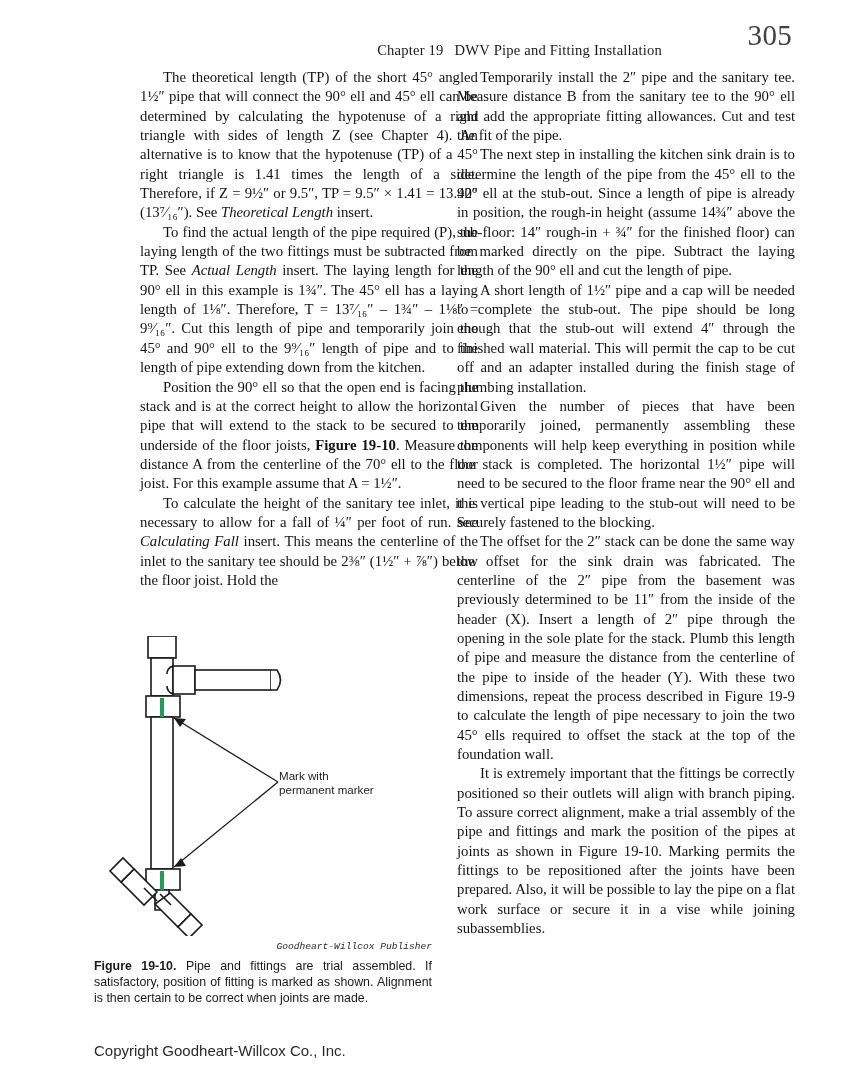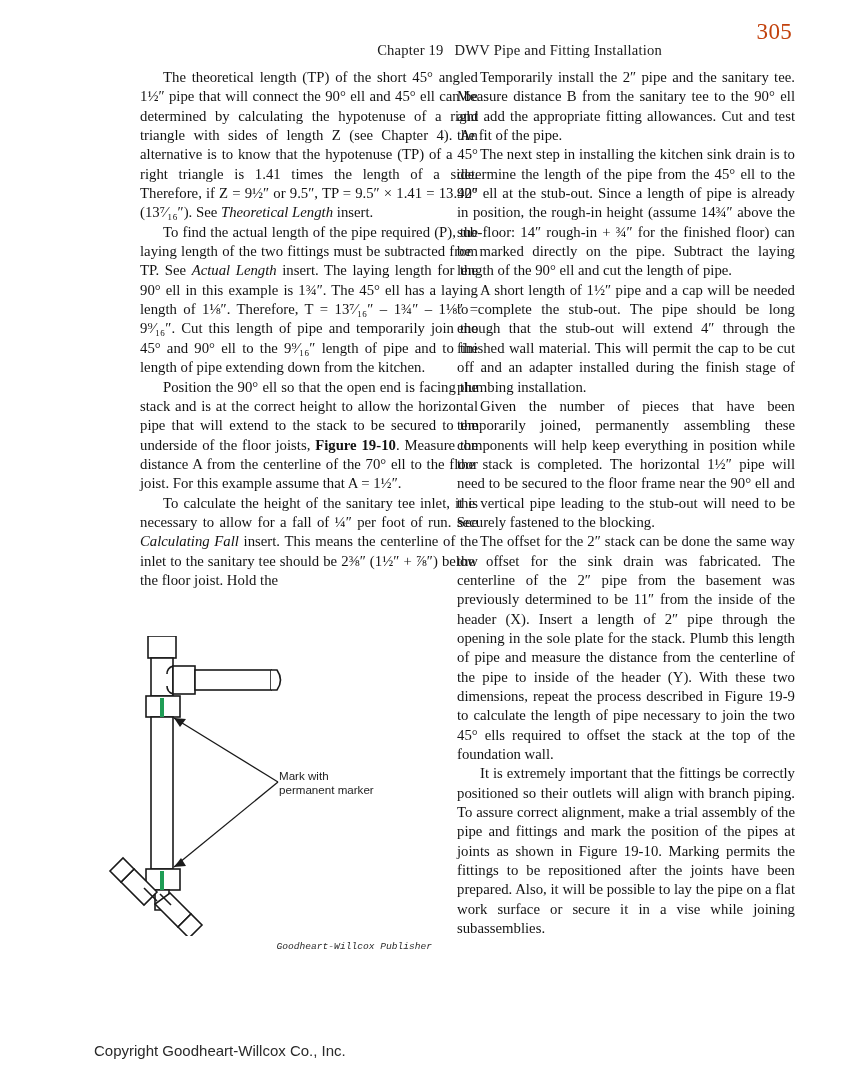--- a/index.html
+++ b/index.html
@@ -33,22 +33,22 @@
     font-size: 14.6px;
     letter-spacing: .2px;
     white-space: nowrap;
     color: #1a1a1a;
   }
   .rh-chapter .rh-sep { display: inline-block; width: 11px; }
   .rh-page-number {
     position: absolute;
     right: 0;
     top: -7px;
-    font-size: 23px;
-    color: #c2410c;
+    font-size: 29px;
+    color: #404040;
     letter-spacing: .3px;
   }
 
   
   .col {
     position: absolute;
     top: 68px;
     width: 338px;
     font-size: 14.75px;
     line-height: 19.35px;
@@ -202,17 +202,18 @@
       </svg>
 
       <div class="art-label">
         <div>Mark with</div>
         <div>permanent marker</div>
       </div>
     </div>
 
     <div class="credit">Goodheart-Willcox Publisher</div>
 
+    <div class="caption"><span class="fignum">Figure 19-10.</span><span> Pipe and fittings are trial assembled. If satisfactory, position of fitting is marked as shown. Alignment is then certain to be correct when joints are made.</span></div>
   </div>
 
   <div class="copyright">Copyright Goodheart-Willcox Co., Inc.</div>
 
 </div>
 
 </body></html>

